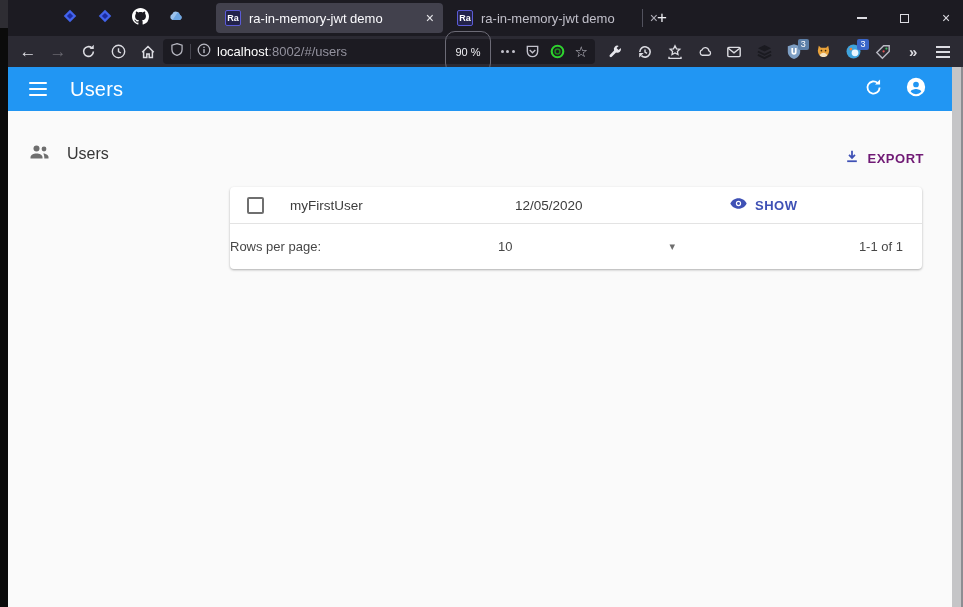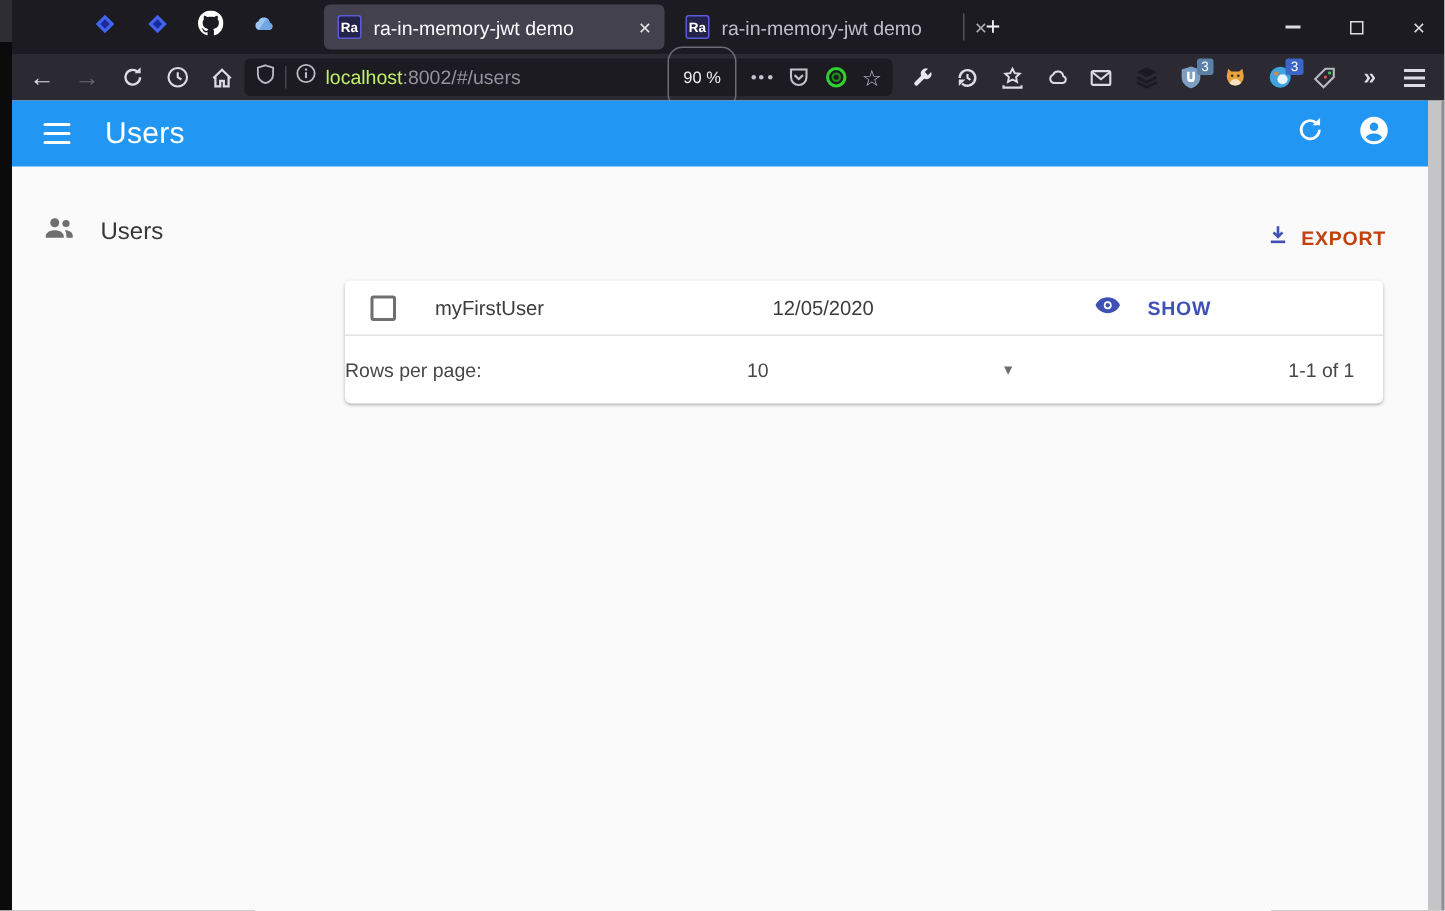--- a/index.html
+++ b/index.html
@@ -29,21 +29,21 @@
   .wc .box { width:9px; height:9px; border:1.5px solid #dcdce2; }
   .wc.close { font-size:14px; }
 
   
   .toolbar { position:relative; height:31px; background:#2b2a33; }
   .navbtn { position:absolute; top:0; height:31px; width:26px; display:flex; align-items:center; justify-content:center; color:#dcdce2; font-size:17px; }
   .navbtn.dim { color:#68676f; }
   .urlbar { position:absolute; left:155px; top:3px; width:432px; height:25px; background:#1c1b22; border-radius:4px; display:flex; align-items:center; padding:0 7px; }
   .urlbar .sep { width:1px; height:15px; background:#45444e; margin:0 6px; }
   .url-text { font-size:13px; margin-left:6px; white-space:nowrap; }
-  .url-text .host { color:#bef264; }
+  .url-text .host { color:#ffffff; }
   .url-text .rest { color:#93929e; }
   .zoom-pill { margin-left:auto; border:1px solid #6c6b76; border-radius:10px; padding:14px 9px; font-size:11px; color:#eeeef2; }
   .url-action { margin-left:10px; display:flex; align-items:center; }
   .dots3 { display:flex; gap:2.5px; }
   .dots3 i { width:3px; height:3px; border-radius:50%; background:#c3c2cc; }
   .tb-right { position:absolute; left:597px; right:10px; top:0; height:31px; display:flex; align-items:center; justify-content:space-between; }
   .ext { position:relative; width:20px; height:22px; display:flex; align-items:center; justify-content:center; }
   .badge { position:absolute; top:-2px; right:-5px; background:#5c7fa8; color:#fff; font-size:9px; line-height:11px; padding:0 3px; border-radius:2px; }
   .badge.blue { background:#3a66c9; }
   .chevrons { color:#dcdce2; font-size:15px; font-weight:bold; }
@@ -57,29 +57,29 @@
 
   .appbar { position:absolute; left:0; top:0; right:11px; height:44px; background:#2196f3; display:flex; align-items:center; padding:0 25px 0 21px; }
   .appbar .hamb2 { display:flex; flex-direction:column; gap:4px; margin-right:23px; }
   .appbar .hamb2 i { width:18px; height:2px; background:#fff; border-radius:1px; }
   .appbar-title { color:#fff; font-size:20px; letter-spacing:.2px; }
   .appbar-actions { margin-left:auto; display:flex; align-items:center; gap:22px; }
 
   .content { position:absolute; left:0; right:11px; top:44px; bottom:0; }
   .heading-row { position:absolute; left:20px; top:31px; display:flex; align-items:center; }
   .heading-label { margin-left:15px; font-size:16px; color:#373737; }
-  .export-btn { position:absolute; right:28px; top:38px; display:flex; align-items:center; gap:9px; color:#c2410c; font-size:13px; font-weight:bold; letter-spacing:.5px; }
+  .export-btn { position:absolute; right:28px; top:38px; display:flex; align-items:center; gap:9px; color:#701a75; font-size:13px; font-weight:bold; letter-spacing:.5px; }
 
   .card { position:absolute; left:222px; top:76px; width:692px; background:#fff; border-radius:4px;
           box-shadow:0 1px 3px rgba(0,0,0,.14), 0 1px 2px rgba(0,0,0,.18); }
   .trow { display:grid; grid-template-columns:60px 225px 215px 1fr; align-items:center; height:37px; }
   .trow.head { border-bottom:1px solid #efefef; color:#5f5f5f; font-size:13px; }
   .trow.data { border-bottom:1px solid #e3e3e3; color:#3c3c3c; font-size:13.5px; }
   .cb { width:17px; height:17px; border:2px solid #6f6f6f; border-radius:2px; margin-left:17px; }
-  .show-btn { display:flex; align-items:center; gap:18px; color:#3f51b5; font-size:13px; font-weight:bold; letter-spacing:.5px; }
+  .show-btn { display:flex; align-items:center; gap:8px; color:#3f51b5; font-size:13px; font-weight:bold; letter-spacing:.5px; }
   .pagination { height:45px; display:flex; align-items:center; justify-content:space-between; padding-right:19px; font-size:13px; color:#474747; }
   .rpp-value { margin-left:27px; }
   .rpp-caret { margin-left:7px; color:#6e6e6e; font-size:11px; }
   .range { margin-left:34px; }
 </style>
 </head>
 <body>
 
 <div class="screen">
   <div class="left-strip">

